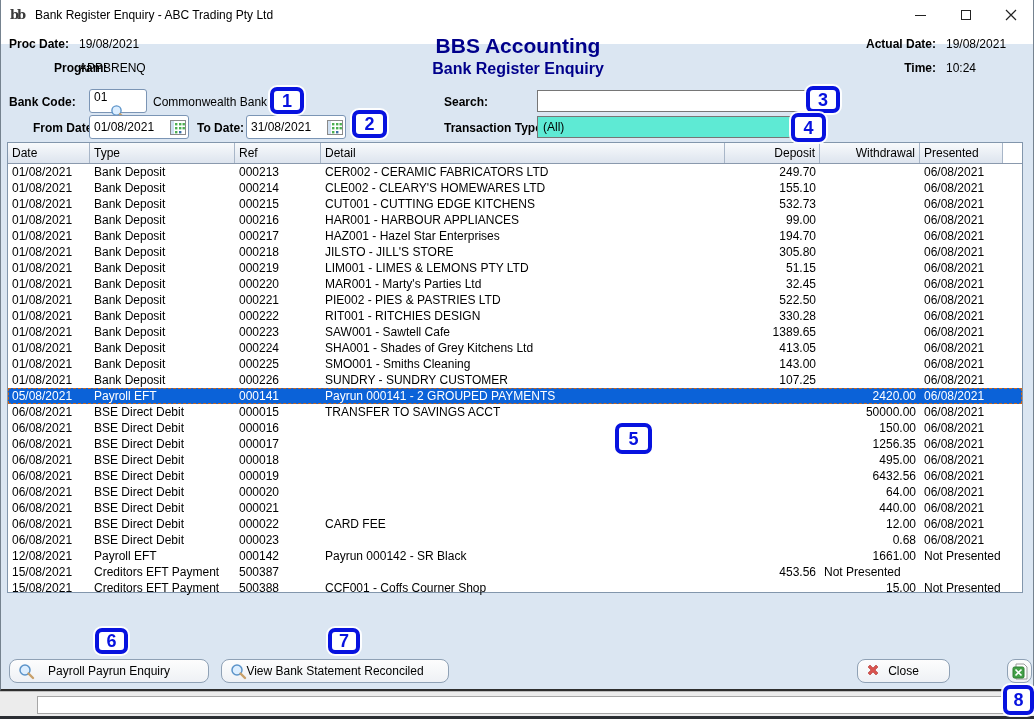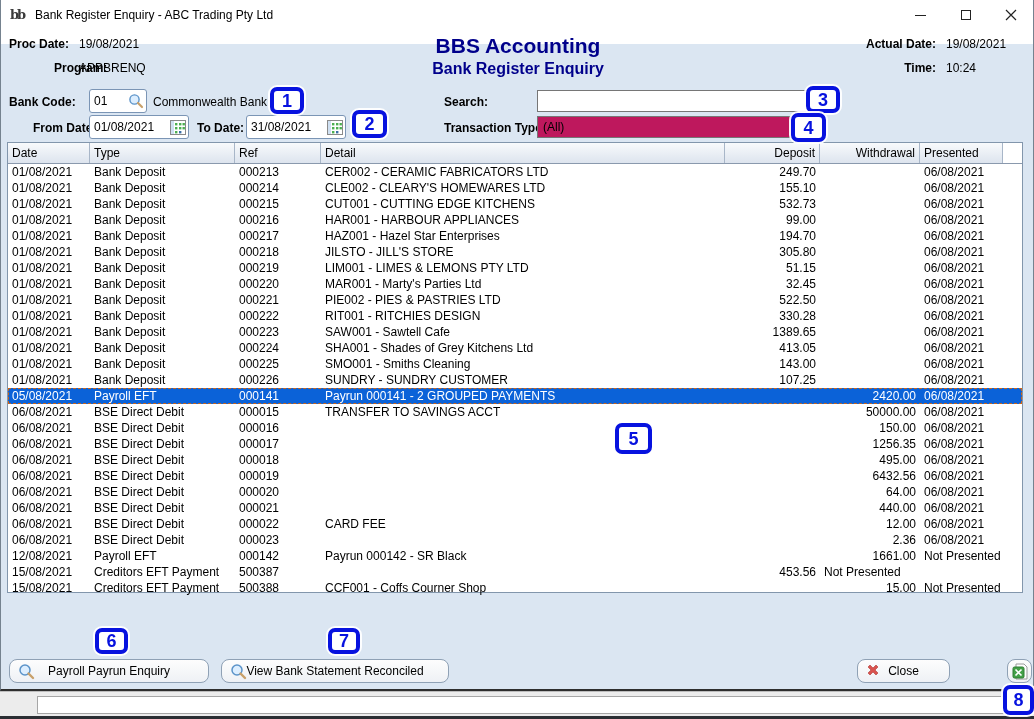--- a/index.html
+++ b/index.html
@@ -27,21 +27,21 @@
                font-size:21px; font-weight:bold; color:#00008B; }
   .screen-title { position:absolute; left:0; top:60px; width:1034px; text-align:center;
                   font-size:16px; font-weight:bold; color:#00008B; }
 
   
   .field { position:absolute; background:#fff; border:1px solid #7b95b5; border-radius:3px;
            display:flex; align-items:center; }
   .field input { border:none; outline:none; background:transparent; font-family:"Liberation Sans",sans-serif;
                  font-size:12px; width:100%; padding:0 4px; }
   .icon-btn { flex:0 0 auto; display:flex; align-items:center; justify-content:center; width:20px; }
-  .select-box { position:absolute; background:#be185d; border:1px solid #767676; display:flex;
+  .select-box { position:absolute; background:#5eead4; border:1px solid #767676; display:flex;
                 align-items:center; justify-content:space-between; padding:0 6px 0 5px; }
   .plain-input { position:absolute; background:#fff; border:1px solid #767676; }
   .plain-input input { width:100%; height:100%; border:none; outline:none; background:transparent;
                        font-family:"Liberation Sans",sans-serif; font-size:12px; padding:0 4px; }
 
   
   .table-panel { position:absolute; left:6px; top:142px; width:1016px; height:451px;
                  background:#fff; border:1px solid #8296ac; }
   .tgrid { display:grid; grid-template-columns:82px 145px 86px 404px 95px 100px 83px 19px; }
   .thead { height:21px; border-bottom:1px solid #8a99ad; }
@@ -102,21 +102,21 @@
     <span class="pos lbl" style="left:8px;top:61px;padding-left:45px;">Program:</span>
     <span class="pos" style="left:78px;top:61px;">APPBRENQ</span>
     <div class="app-title">BBS Accounting</div>
     <div class="screen-title">Bank Register Enquiry</div>
     <span class="pos lbl" style="left:855px;top:37px;width:80px;text-align:right;">Actual Date:</span>
     <span class="pos" style="left:945px;top:37px;">19/08/2021</span>
     <span class="pos lbl" style="left:855px;top:61px;width:80px;text-align:right;">Time:</span>
     <span class="pos" style="left:945px;top:61px;">10:24</span>
 
     <span class="pos lbl" style="left:8px;top:95px;">Bank Code:</span>
-    <div class="field" style="left:88px;top:89px;width:58px;height:24px;">
+    <div class="field" style="left:88px;top:89px;width:58px;height:24px;flex-direction:column;">
       <input value="01" style="">
       <span class="icon-btn">
         <svg width="16" height="16" viewBox="0 0 16 16">
           <circle cx="6.5" cy="6.5" r="4.6" fill="#dceeff" stroke="#5b93c9" stroke-width="1.4"></circle>
           <line x1="10" y1="10" x2="14" y2="14" stroke="#c8a06a" stroke-width="2.2" stroke-linecap="round"></line>
         </svg>
       </span>
     </div>
     <span class="pos" style="left:152px;top:95px;">Commonwealth Bank</span>
     <span class="pos lbl" style="left:443px;top:95px;">Search:</span>
@@ -409,21 +409,21 @@
         <div class="td num">12.00</div>
         <div class="td">06/08/2021</div>
         <div class="td"></div>
       </div>
           <div class="tgrid trow">
         <div class="td">06/08/2021</div>
         <div class="td">BSE Direct Debit</div>
         <div class="td">000023</div>
         <div class="td"></div>
         <div class="td num"></div>
-        <div class="td num">2.36</div>
+        <div class="td num">0.68</div>
         <div class="td">06/08/2021</div>
         <div class="td"></div>
       </div>
           <div class="tgrid trow">
         <div class="td">12/08/2021</div>
         <div class="td">Payroll EFT</div>
         <div class="td">000142</div>
         <div class="td">Payrun 000142 - SR Black</div>
         <div class="td num"></div>
         <div class="td num">1661.00</div>

